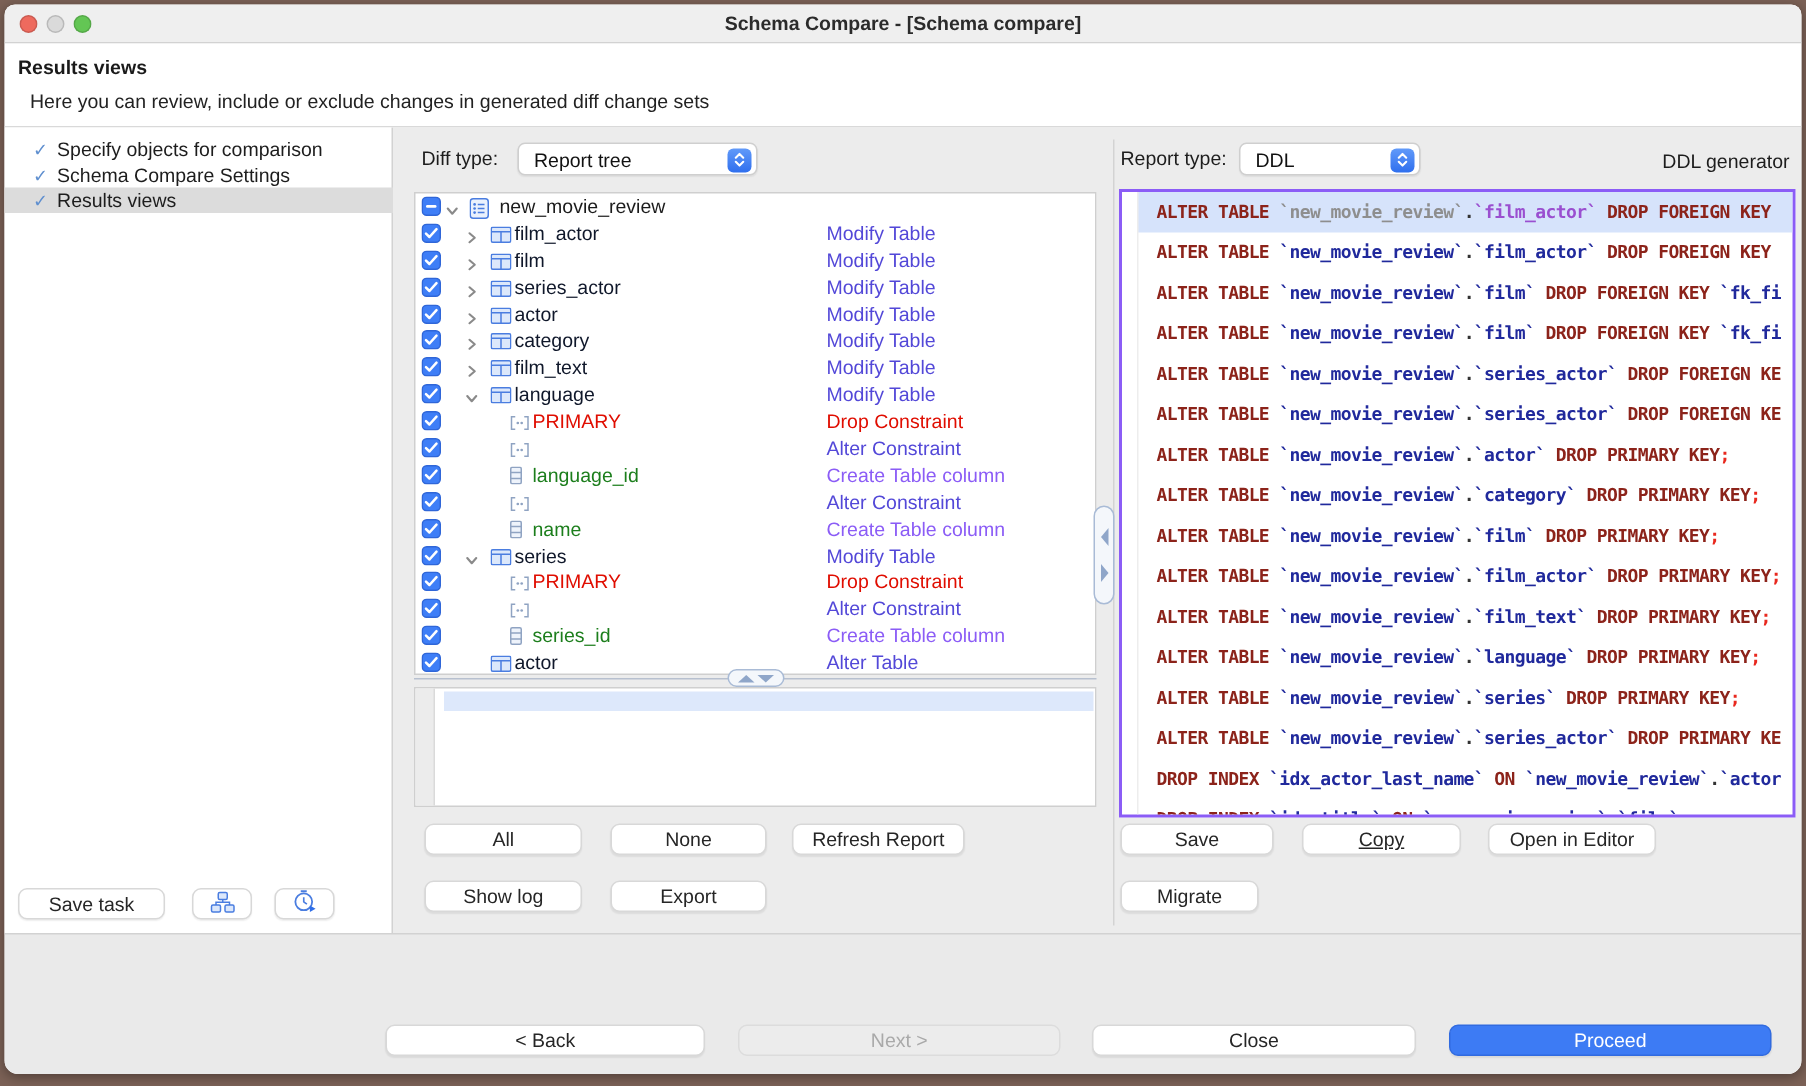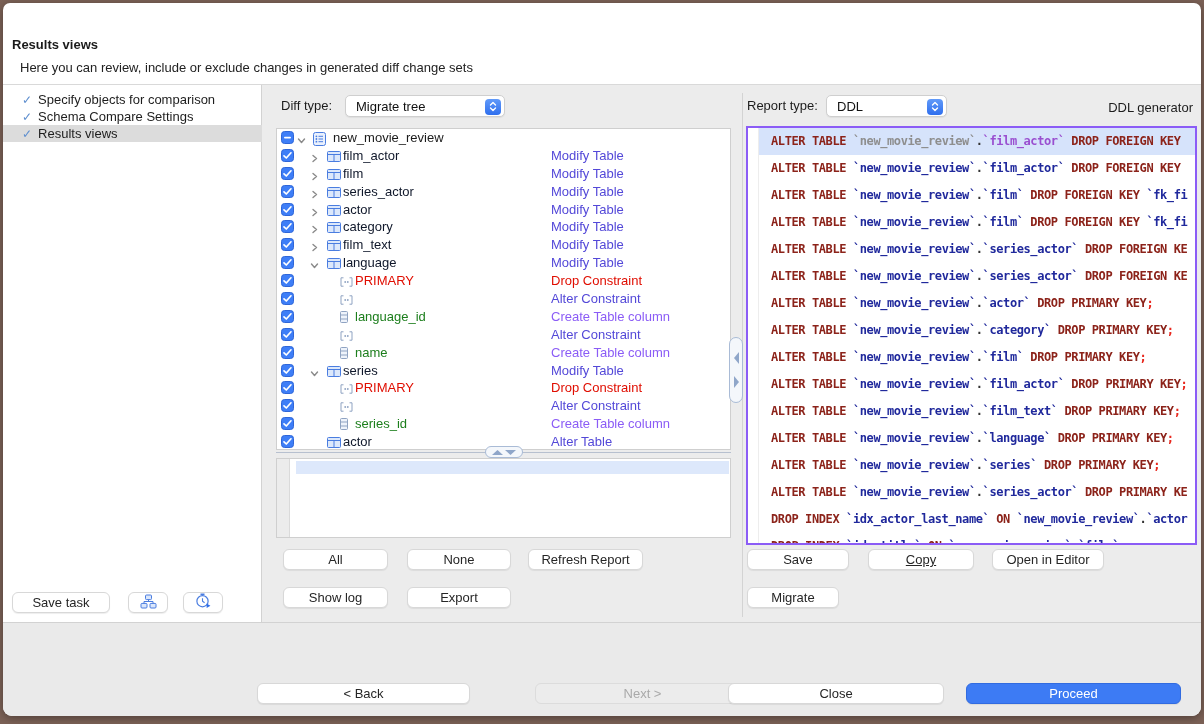--- a/index.html
+++ b/index.html
@@ -58,31 +58,37 @@
          font-family:"DejaVu Sans Mono",monospace; font-weight:bold; font-size:12px; letter-spacing:-0.4px; }
   .ddl-gutter { position:absolute; left:10px; top:0; bottom:0; width:1px; background:#ededed; }
   .dline { height:27px; line-height:27px; white-space:pre; padding-left:23px; }
   .dline.sel { background:#d6e3fb; margin-left:10px; padding-left:13px; }
   .t-kw { color:#8c231a; } .t-id { color:#20299c; } .t-tx { color:#333; }
   .t-pn { color:#e8281e; } .t-dim { color:#8e8e8e; } .t-hl { color:#9a4fd0; }
 
   .btn { position:absolute; height:21px; background:#fff; border:1px solid #d8d8d8; border-radius:6px;
          font-size:13px; color:#262626; display:flex; align-items:center; justify-content:center;
          box-shadow:0 1px 1px rgba(0,0,0,.07); cursor:default; white-space:nowrap; }
-  .btn.disabled { background:#ececec; color:#a9a9a9; box-shadow:none; border-color:#dcdcdc;margin-left:43px; }
+  .btn.disabled { background:#ececec; color:#a9a9a9; box-shadow:none; border-color:#dcdcdc; }
   .btn.primary { background:#3d7bf4; border-color:#316be0; color:#fff; }
 
   .footer { position:absolute; left:0; top:619px; width:1198px; height:94px; background:#eaeaea; border-top:1px solid #d2d2d2; }
 </style>
 </head>
 <body>
 
 <div class="stage">
   <div class="window">
 
+    <div class="titlebar">
+      <div class="tl red"></div>
+      <div class="tl yellow"></div>
+      <div class="tl green"></div>
+      <div class="wtitle">Schema Compare - [Schema compare]</div>
+    </div>
 
     <div class="header">
       <div class="h-title">Results views</div>
       <div class="h-sub">Here you can review, include or exclude changes in generated diff change sets</div>
     </div>
 
     <div class="main">
       <div class="sidebar" id="sidebar">
           <div class="side-item" style="top: 6px;">
             <span class="side-check">✓</span>
@@ -93,21 +99,21 @@
             <span>Schema Compare Settings</span>
           </div>
           <div class="side-item sel" style="top: 40px;">
             <span class="side-check">✓</span>
             <span>Results views</span>
           </div>
         </div>
 
       <div class="tb-label" style="left:278px; top:13px;">Diff type:</div>
       <div class="select" style="left:342px; top:10px; width:160px;">
-        <span class="sel-val">Migrate tree</span>
+        <span class="sel-val">Report tree</span>
         <span class="stepper">
             <svg width="10" height="11" viewBox="0 0 10 11">
               <path d="M2.5 4.1 L5 1.6 L7.5 4.1" stroke="#fff" stroke-width="1.4" fill="none" stroke-linecap="round" stroke-linejoin="round"></path>
               <path d="M2.5 6.9 L5 9.4 L7.5 6.9" stroke="#fff" stroke-width="1.4" fill="none" stroke-linecap="round" stroke-linejoin="round"></path>
             </svg>
           </span>
       </div>
 
       <div class="tree" id="tree">
           <div class="trow">

